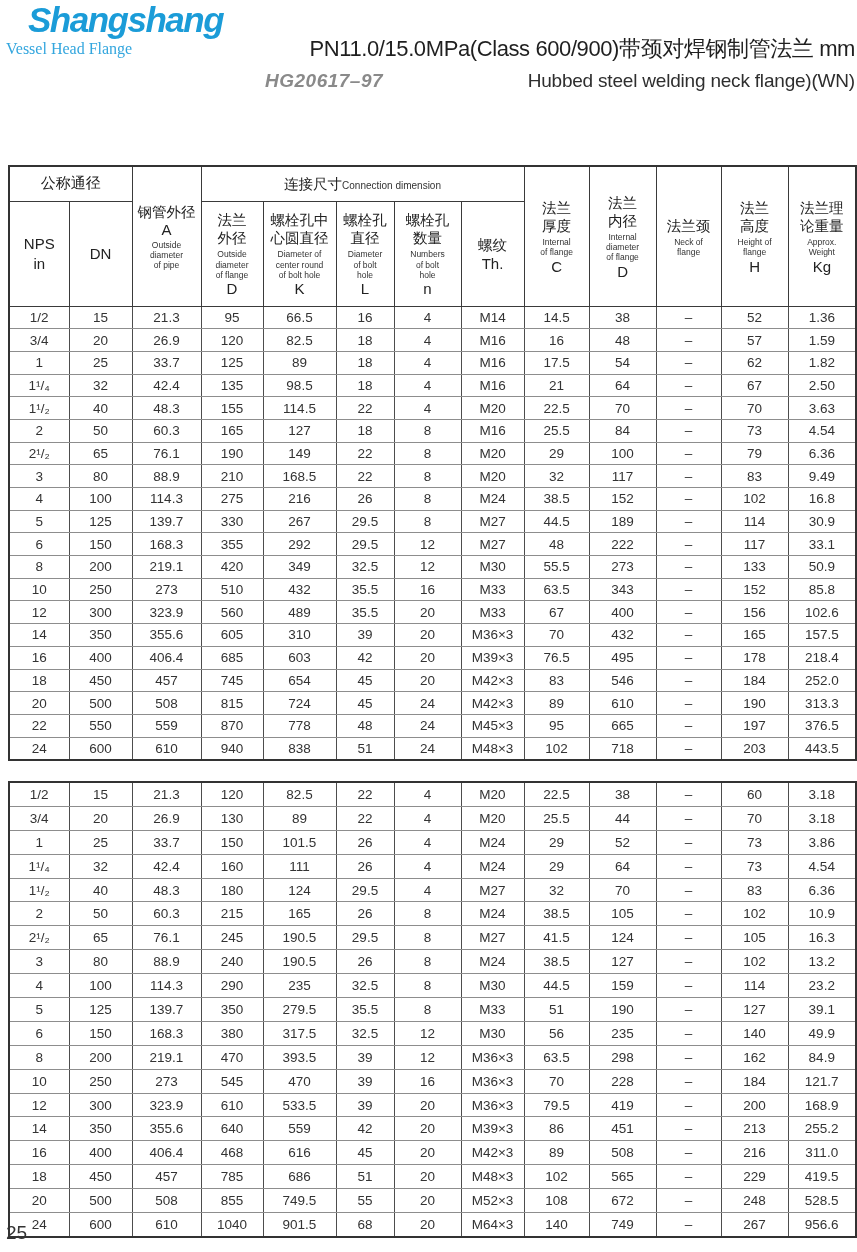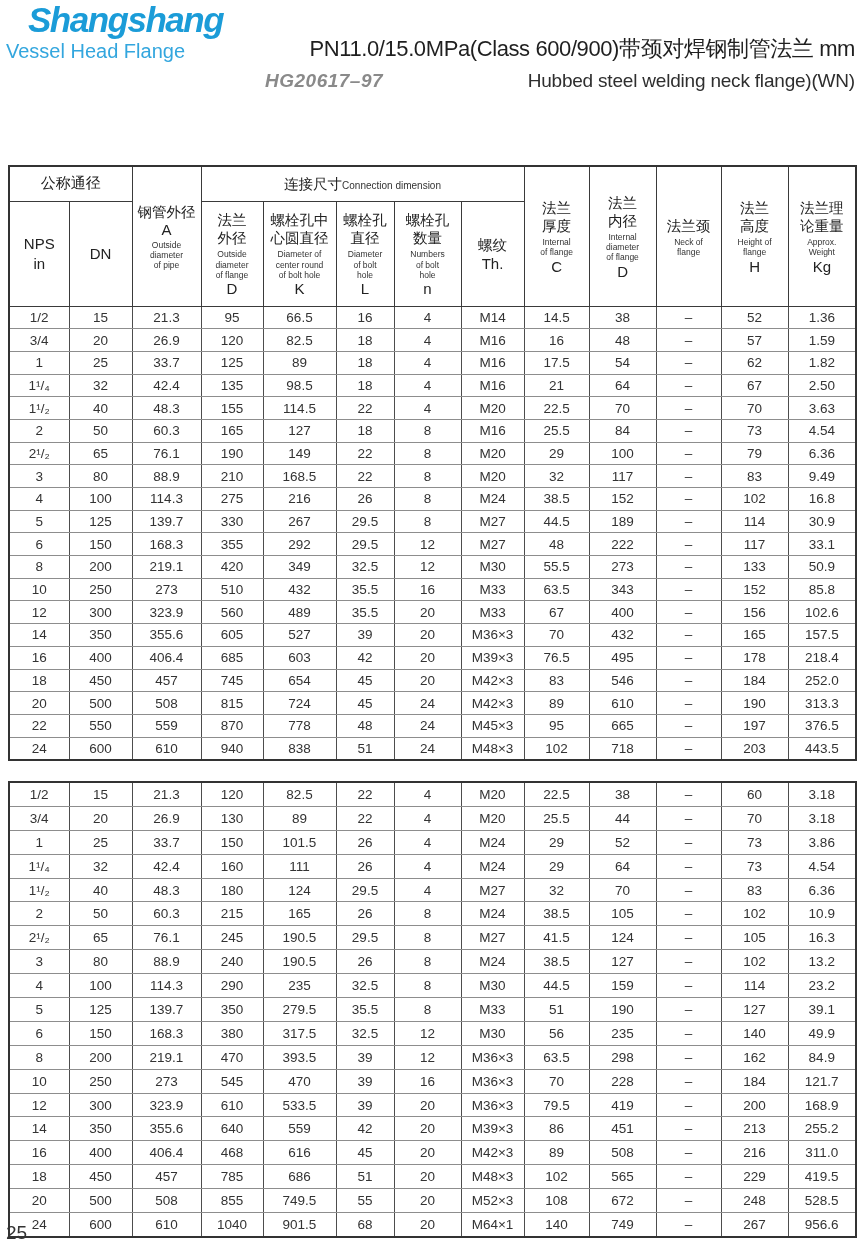--- a/index.html
+++ b/index.html
@@ -6,21 +6,21 @@
   .page {
     position:relative; width:857px; height:1252px; background:#ffffff;
     font-family:"Liberation Sans", sans-serif; color:#2b2b2b; overflow:hidden;
   }
   
   .logo { position:absolute; left:6px; top:2px; width:200px; }
   .logo-line1 {
     font-size:35px; font-weight:bold; font-style:italic; letter-spacing:-1.5px;
     color:#1b9cd8; line-height:1.05; padding-left:22px;
   }
-  .logo-line2 { font-size:20px; color:#33a6de; letter-spacing:0px; line-height:1.1; margin-top:1px; }
+  .logo-line2 { font-size:16px; color:#33a6de; letter-spacing:0px; line-height:1.1; margin-top:1px;font-family:Liberation Serif, serif; }
   
   .main-title {
     position:absolute; right:2px; top:34px; white-space:nowrap; text-align:right;
     font-size:22px; color:#1f1f1f; letter-spacing:-0.4px; font-weight:400;
   }
   .title-row2 {
     position:absolute; left:222px; right:2px; top:70px;
     display:flex; justify-content:space-between; align-items:center;margin-left:43px;
   }
   .standard-no { font-size:19px; font-weight:bold; font-style:italic; color:#8a8a8a; letter-spacing:0.5px; }
@@ -464,21 +464,21 @@
           <td>400</td>
           <td>–</td>
           <td>156</td>
           <td>102.6</td>
         </tr>
         <tr>
           <td>14</td>
           <td>350</td>
           <td>355.6</td>
           <td>605</td>
-          <td>527</td>
+          <td>310</td>
           <td>39</td>
           <td>20</td>
           <td>M36×3</td>
           <td>70</td>
           <td>432</td>
           <td>–</td>
           <td>165</td>
           <td>157.5</td>
         </tr>
         <tr>
@@ -848,21 +848,21 @@
           <td>528.5</td>
         </tr>
         <tr>
           <td>24</td>
           <td>600</td>
           <td>610</td>
           <td>1040</td>
           <td>901.5</td>
           <td>68</td>
           <td>20</td>
-          <td>M64×1</td>
+          <td>M64×3</td>
           <td>140</td>
           <td>749</td>
           <td>–</td>
           <td>267</td>
           <td>956.6</td>
         </tr>
     </tbody>
   </table>
 
   <div class="page-number">25</div>

